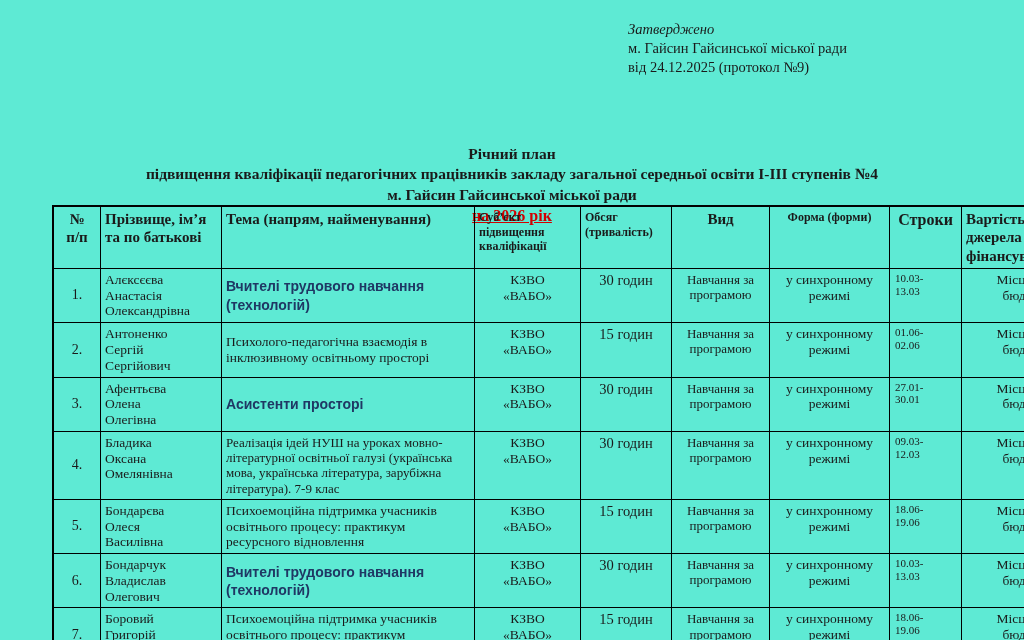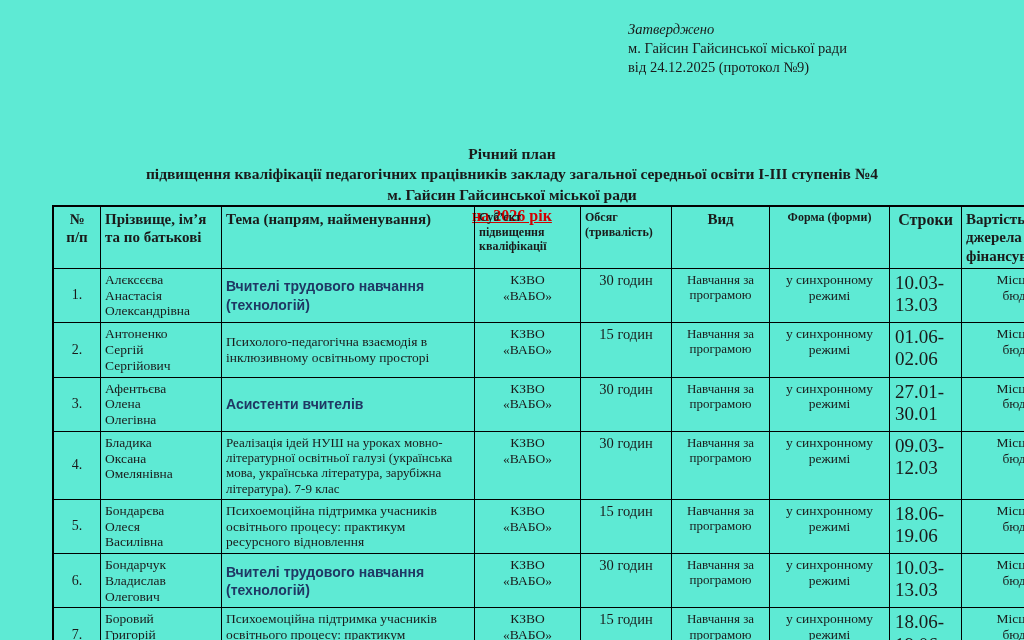--- a/index.html
+++ b/index.html
@@ -67,21 +67,21 @@
   th.c7{text-align:center;font-size:16px;padding-left:1px;padding-right:1px;}
   th.c8{text-align:left;font-size:15px;}
   
   td.c0{text-align:center;vertical-align:middle;font-size:14px;}
   td.c1{text-align:left;}
   td.c2{text-align:left;vertical-align:middle;}
   td.c3{text-align:center;}
   td.c4{text-align:center;font-size:14.5px;}
   td.c5{text-align:center;font-size:13px;}
   td.c6{text-align:center;}
-  td.c7{text-align:left;font-size:19px;padding-left:5px;}
+  td.c7{text-align:left;font-size:11px;padding-left:5px;}
   td.c8{text-align:center;}
   .topic-highlight{
     font-family:"Liberation Sans","DejaVu Sans",sans-serif;
     font-weight:bold;
     color:var(--highlight,#1f3864);
     font-size:14px;
     line-height:1.3;
   }
   .topic-small{font-size:13px;}
 </style>
@@ -149,21 +149,21 @@
           <td class="c7">01.06-
 02.06</td>
           <td class="c8">Місцевий
 бюджет</td>
         </tr>
         <tr>
           <td class="c0">3.</td>
           <td class="c1">Афентьєва
 Олена
 Олегівна</td>
-          <td class="c2 topic-highlight">Асистенти вчителів</td>
+          <td class="c2 topic-highlight">Асистенти просторі</td>
           <td class="c3">КЗВО
 «ВАБО»</td>
           <td class="c4">30 годин</td>
           <td class="c5">Навчання за програмою</td>
           <td class="c6">у синхронному режимі</td>
           <td class="c7">27.01-
 30.01</td>
           <td class="c8">Місцевий
 бюджет</td>
         </tr>

